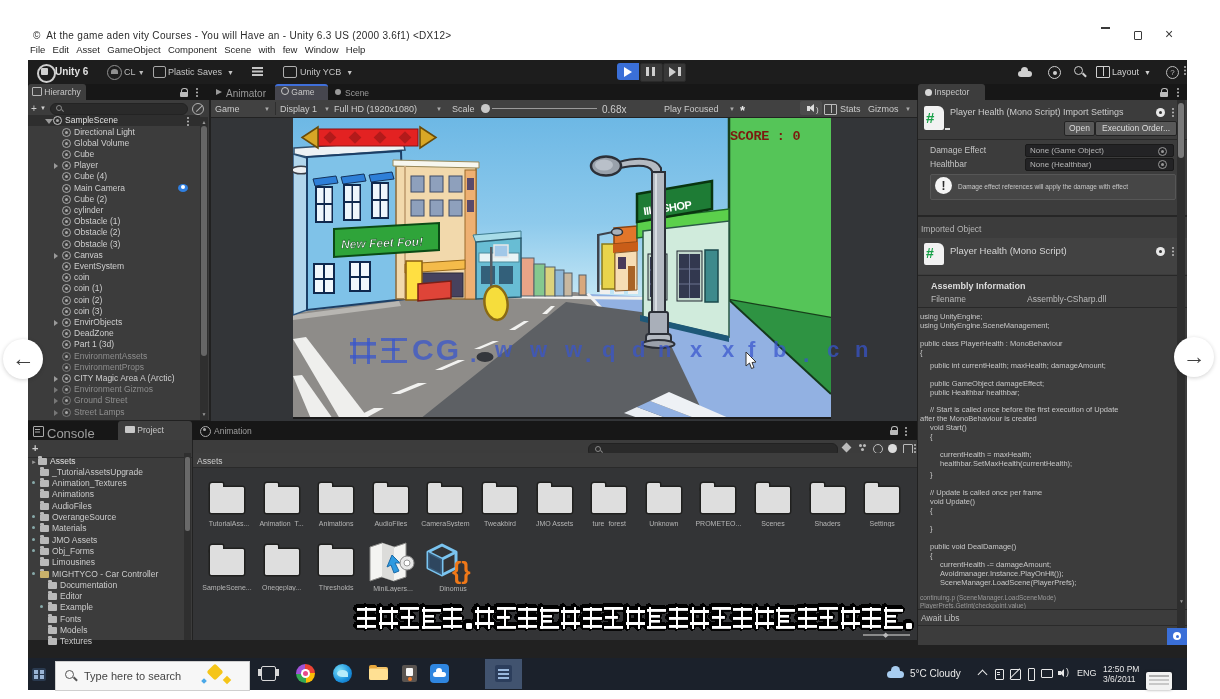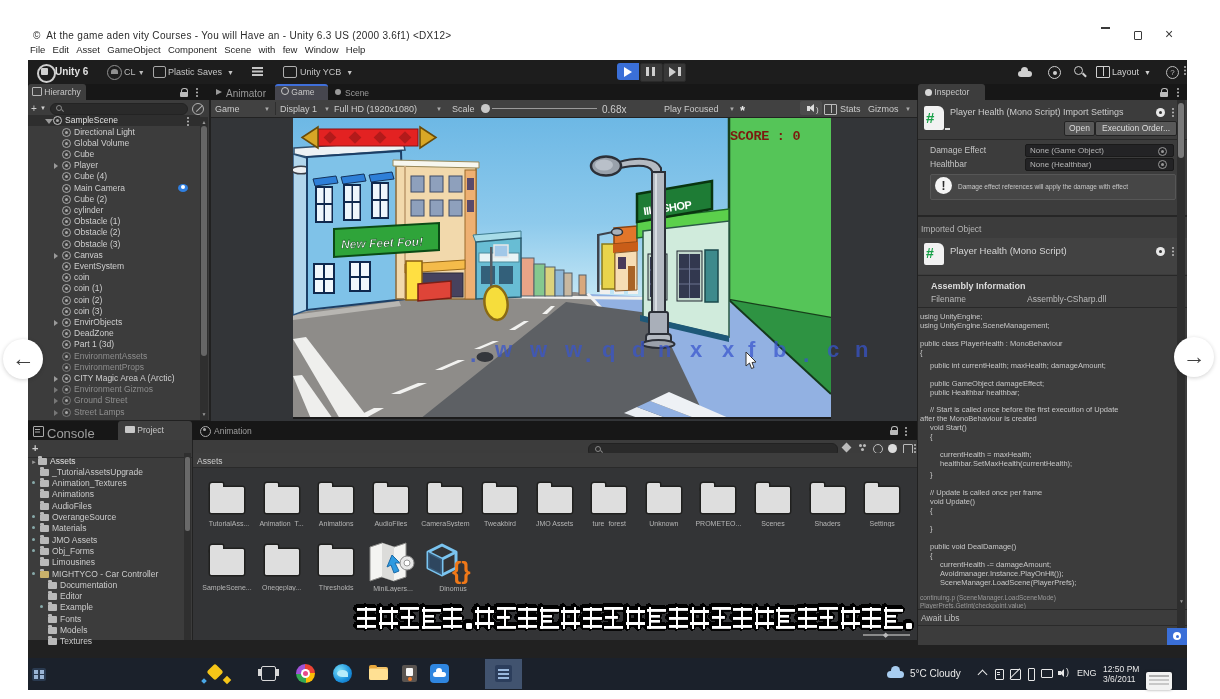--- a/index.html
+++ b/index.html
@@ -749,25 +749,27 @@
       <div class="t" style="left:1016px;top:19px;width:6px;height:1.4px;background:#e8e8e8"></div>
     <div class="t" style="left:1030px;top:13px;width:2.5px;height:4px;background:#e8e8e8"></div>
       <div class="t" style="left:1032px;top:11px;width:0;height:0;border-right:4.5px solid #e8e8e8;border-top:4px solid transparent;border-bottom:4px solid transparent"></div>
       <div class="t" style="left:1038px;top:9px;font-size:9px;color:#e8e8e8">)</div>
     <div class="wtxt" style="left:1049px;top:10px;font-size:9px">ENG</div>
     <div class="wtxt" style="left:1075px;top:6px;font-size:8.5px">12:50 PM</div>
     <div class="wtxt" style="left:1075px;top:16px;font-size:8.5px">3/6/2011</div>
     <div class="t" style="left:1118px;top:14px;width:26px;height:18px;background:#f2f2f2;border-radius:2px;box-shadow:0 0 3px rgba(0,0,0,.4)"></div>
     <div class="t" style="left:1121px;top:17px;width:20px;height:2px;background:#b0b0b0;box-shadow:0 4px 0 #c8c8c8,0 8px 0 #c8c8c8"></div>
   </div>
+  <div class="ab" id="tsearch"><span style="position:absolute;left:9px;top:8px;width:7px;height:7px;border:1.6px solid #555;border-radius:50%"></span><span style="position:absolute;left:17px;top:16px;width:5px;height:1.6px;background:#555;transform:rotate(45deg)"></span><span style="margin-left:28px">Type here to search</span></div>
 
   <div class="t" style="left:209px;top:666px;width:12px;height:12px;background:#f5c518;transform:rotate(45deg);border-radius:2px"></div>
   <div class="t" style="left:224px;top:677px;width:6px;height:6px;background:#f5c518;transform:rotate(45deg)"></div>
   <div class="t" style="left:202px;top:679px;width:4px;height:4px;background:#4aa8e8;transform:rotate(45deg)"></div>
 
+  <div class="wm" style="left:350px;top:333px"><span class="zh gb" style="width:26px;height:26px"></span><span class="zh gc" style="width:26px;height:26px;margin-left:5px"></span><span style="font-size:30px;vertical-align:4px;margin-left:5px;letter-spacing:2px">CG</span></div>
   <div class="wm" style="left:470px;top:341px;font-size:23px">.</div>
   <div class="wm" style="left:495px;top:337px;font-size:22px">w</div>
   <div class="wm" style="left:530px;top:337px;font-size:22px">w</div>
   <div class="wm" style="left:565px;top:337px;font-size:22px">w</div>
   <div class="wm" style="left:585px;top:341px;font-size:23px">.</div>
   <div class="wm" style="left:602px;top:337px;font-size:22px">q</div>
   <div class="wm" style="left:632px;top:337px;font-size:22px">d</div>
   <div class="wm" style="left:658px;top:337px;font-size:22px">n</div>
   <div class="wm" style="left:690px;top:337px;font-size:22px">x</div>
   <div class="wm" style="left:722px;top:337px;font-size:22px">x</div>

